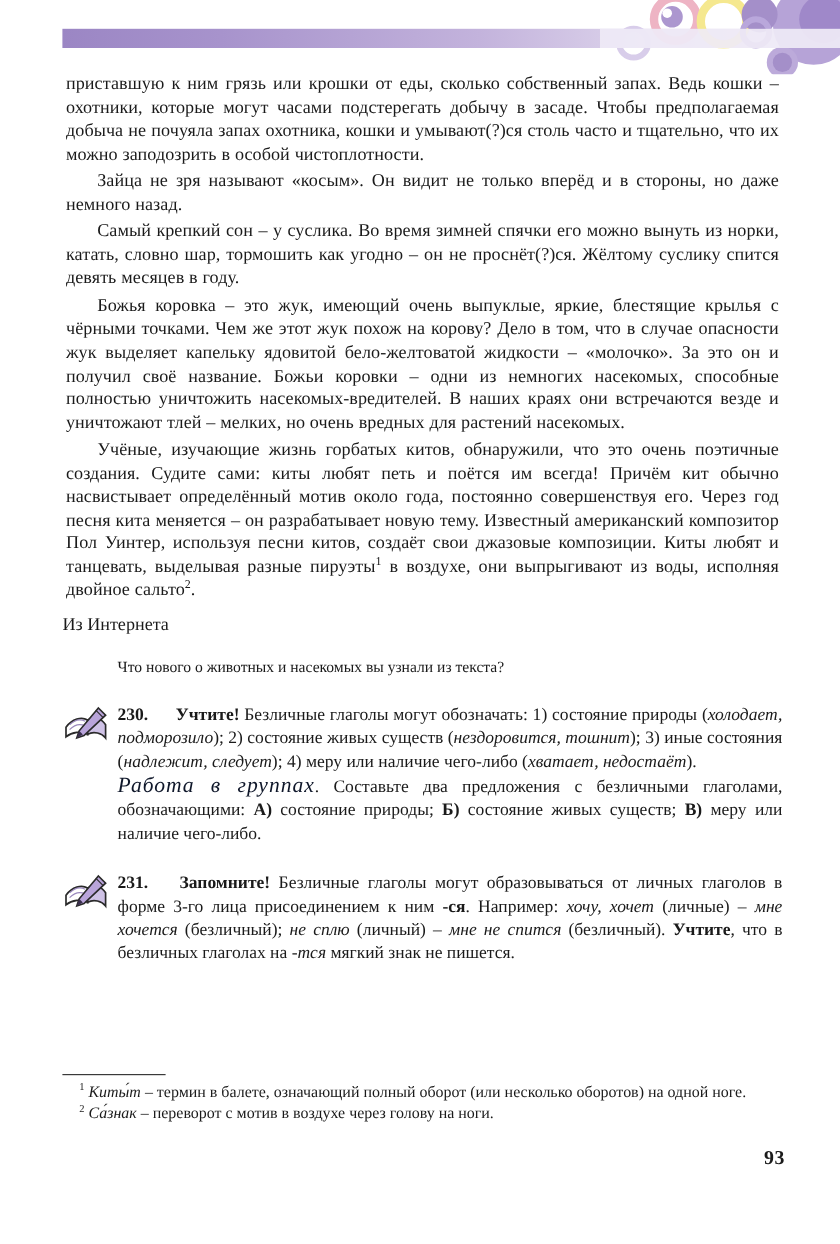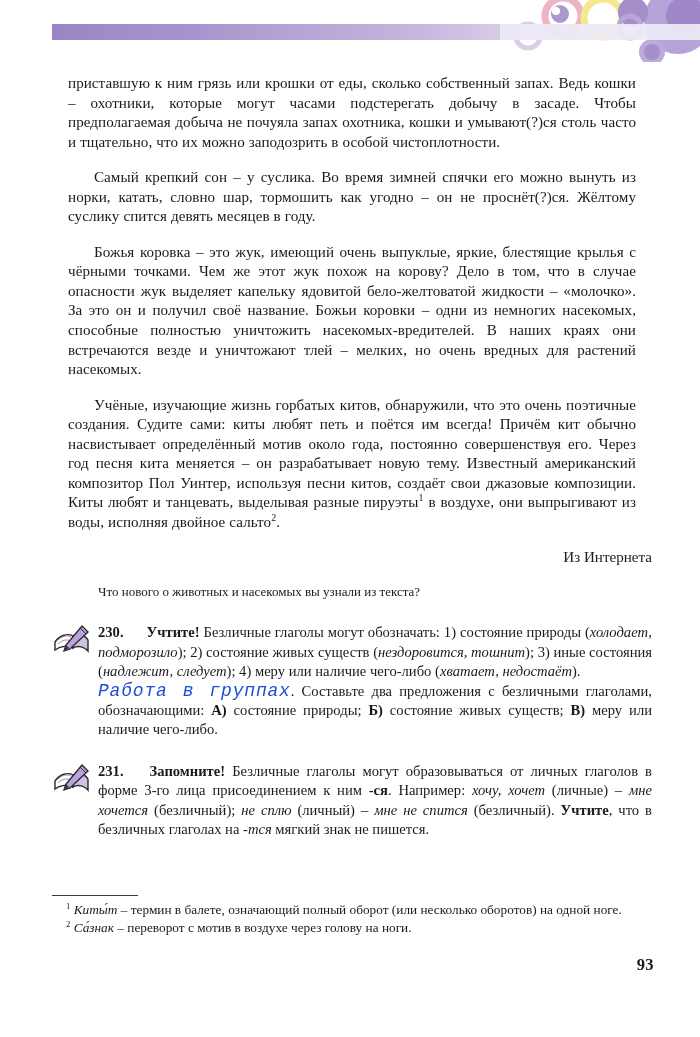--- a/index.html
+++ b/index.html
@@ -41,35 +41,34 @@
   }
 
   
   .content {
     position: absolute;
     left: 52px;
     top: 58px;
     width: 600px;
   }
   p.body-par {
-    margin: 16px;
+    margin: 3px;
     font-size: 15.1px;
     line-height: 19.55px;
     text-align: justify;
     text-indent: 26px;
     letter-spacing: 0.05px;
     word-spacing: 0.2px;
   }
   p.body-par.no-indent { text-indent: 0; }
 
   .source-line {
     margin: 9px 0 0 0;
     font-size: 15.1px;
     line-height: 19.5px;
-    text-align: right;
     font-family: Liberation Serif, serif;
   }
 
   
   .question-block {
     margin: 14px 0 0 0;
     padding-left: 46px;
   }
   .question-block p {
     margin: 0;
@@ -101,25 +100,25 @@
   }
   .ex-num { font-weight: bold; }
   .ex-lead { font-weight: bold; margin-left: 19px; }
   .bold { font-weight: bold; }
   .ital { font-style: italic; }
 
   .group-work {
     margin-top: 8px;
   }
   .script {
-    font-family: Liberation Mono, monospace;
+    font-family: Liberation Serif, serif;
     font-style: italic;
     font-size: 18px;
     letter-spacing: 0.8px;
-    color: #1d4ed8;
+    color: #0f172a;
   }
 
   
   .footnotes {
     position: absolute;
     left: 52px;
     top: 895px;
     width: 600px;
   }
   .fn-rule {
@@ -164,20 +163,21 @@
     <circle cx="28" cy="36" r="12" fill="none" stroke="#d8cdea" stroke-width="5"></circle>
     <circle cx="152" cy="52" r="13" fill="#bcaada"></circle>
     <circle cx="152" cy="52" r="8" fill="#a48fc9"></circle>
     <rect x="0" y="24" width="200" height="16" fill="#efeaf6" opacity="0.92"></rect>
   </svg>
 </div>
 
 <div class="content">
 
   <p class="body-par no-indent">приставшую к ним грязь или крошки от еды, сколько собственный запах. Ведь кошки – охотники, которые могут часами подстерегать добычу в засаде. Чтобы предполагаемая добыча не почуяла запах охотника, кошки и умывают(?)ся столь часто и тщательно, что их можно заподозрить в особой чистоплотности.</p>
+  <p class="body-par">Зайца не зря называют «косым». Он видит не только вперёд и в стороны, но даже немного назад.</p>
   <p class="body-par">Самый крепкий сон – у суслика. Во время зимней спячки его можно вынуть из норки, катать, словно шар, тормошить как угодно – он не проснёт(?)ся. Жёлтому суслику спится девять месяцев в году.</p>
   <p class="body-par">Божья коровка – это жук, имеющий очень выпуклые, яркие, блестящие крылья с чёрными точками. Чем же этот жук похож на корову? Дело в том, что в случае опасности жук выделяет капельку ядовитой бело-желтоватой жидкости – «молочко». За это он и получил своё название. Божьи коровки – одни из немногих насекомых, способные полностью уничтожить насекомых-вредителей. В наших краях они встречаются везде и уничтожают тлей – мелких, но очень вредных для растений насекомых.</p>
 
   <p class="body-par"><span>Учёные, изучающие жизнь горбатых китов, обнаружили, что это очень поэтичные создания. Судите сами: киты любят петь и поётся им всегда! Причём кит обычно насвистывает определённый мотив около года, постоянно совершенствуя его. Через год песня кита меняется – он разрабатывает новую тему. Известный американский композитор Пол Уинтер, используя песни китов, создаёт свои джазовые композиции. Киты любят и танцевать, выделывая разные пируэты</span><sup>1</sup><span> в воздухе, они выпрыгивают из воды, исполняя двойное сальто</span><sup>2</sup><span>.</span></p>
 
   <p class="source-line">Из Интернета</p>
 
   <div class="question-block">
     <p>Что нового о животных и насекомых вы узнали из текста?</p>
   </div>

